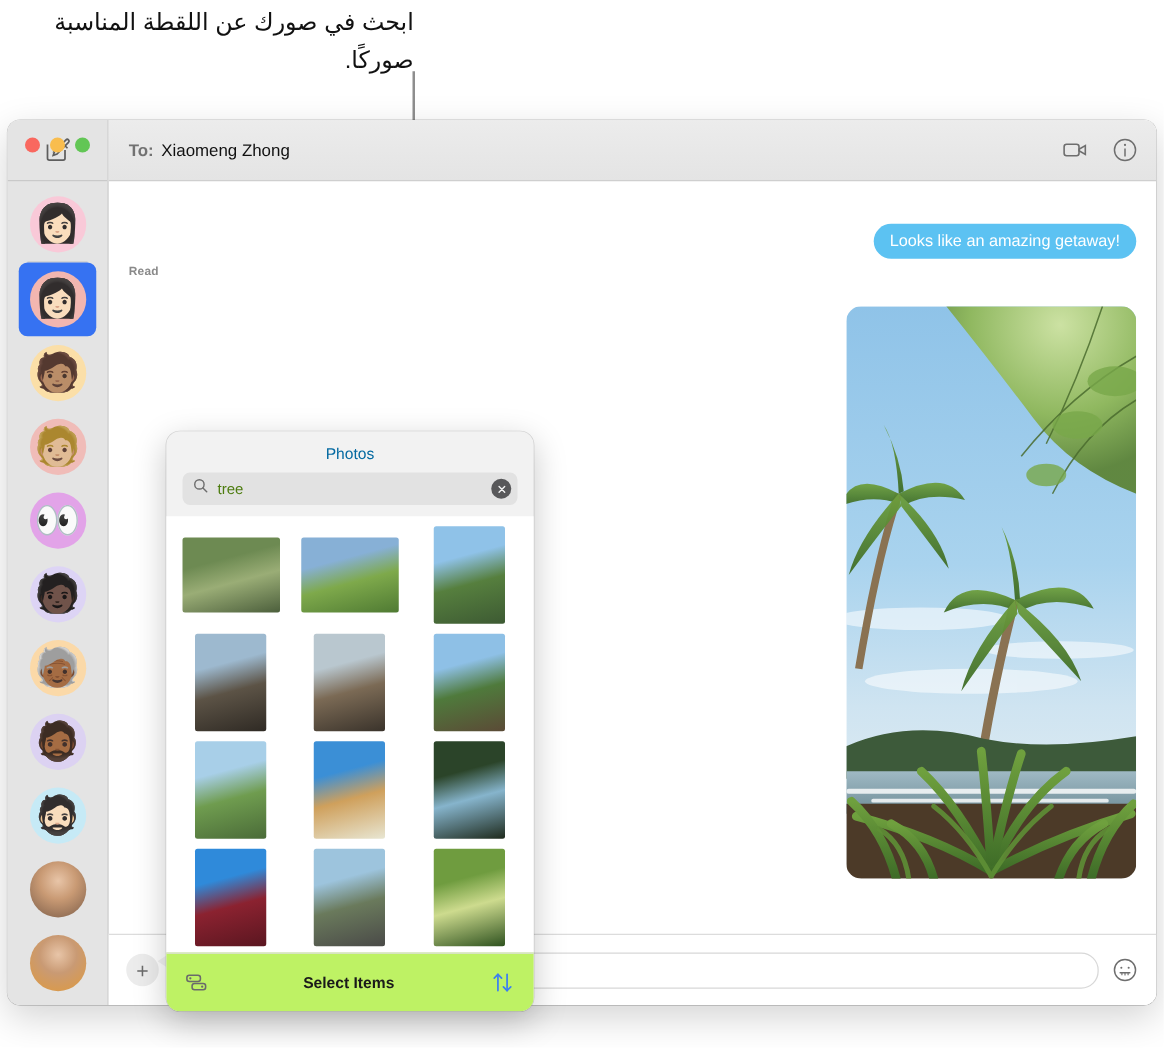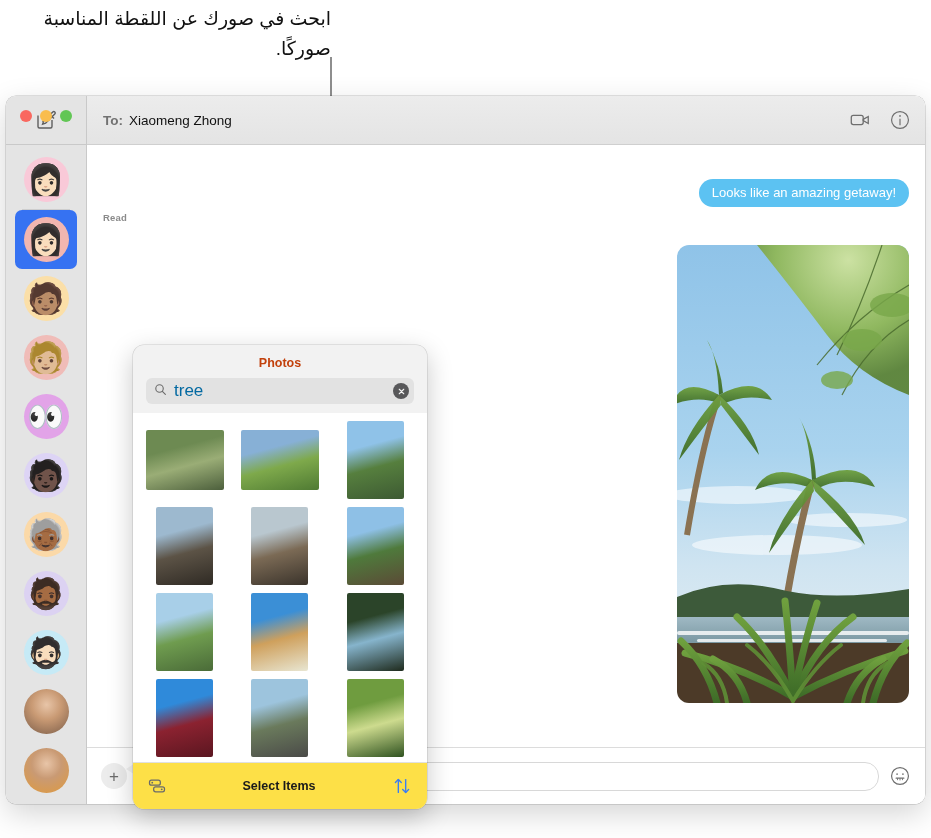--- a/index.html
+++ b/index.html
@@ -114,42 +114,42 @@
     background:#f2f2f2;border-radius:11px;
     box-shadow:0 0 0 .5px rgba(0,0,0,.16),0 8px 26px rgba(0,0,0,.22);
     overflow:hidden;z-index:30;display:flex;flex-direction:column;
   }
   #popover-arrow{
     position:absolute;left:126px;top:760px;width:14px;height:18px;
     background:#f2f2f2;z-index:29;
     clip-path:polygon(0 50%,100% 0,100% 100%);
   }
   #popover-title{
-    text-align:center;font-size:12.5px;font-weight:bold;color:#c2410c;
+    text-align:center;font-size:12.5px;font-weight:normal;color:#0369a1;
     padding:11px 0 8px 0;
   }
   #search-wrap{padding:0 13px 9px 13px;}
   #search-field{
     height:26px;background:#e2e2e2;border-radius:6px;
     display:flex;align-items:center;padding:0 5px 0 8px;gap:7px;
   }
-  #search-input-text{flex:1;font-size:17px;color:#0369a1;}
+  #search-input-text{flex:1;font-size:12px;color:#4d7c0f;}
   #clear-button{
     width:16px;height:16px;border-radius:50%;background:#58585a;
     display:flex;align-items:center;justify-content:center;flex:0 0 16px;
   }
   #photo-grid{
     flex:1;background:#fff;padding:8px 10px 0 10px;overflow:hidden;
     display:grid;grid-template-columns:repeat(3,1fr);
     gap:8px 12px;align-content:start;justify-items:center;
   }
   .grid-cell{width:78px;height:78px;display:flex;align-items:center;justify-content:center;}
   .grid-photo{border-radius:2px;background-size:cover;background-position:center;}
   #popover-footer{
-    flex:0 0 46px;background:#fde047;border-top:.5px solid #e0e0e0;
+    flex:0 0 46px;background:#bef264;border-top:.5px solid #e0e0e0;
     display:flex;align-items:center;padding:0 14px;
   }
   #library-icon{width:20px;height:20px;flex:0 0 20px;color:#6a6a6a;}
   #footer-center{flex:1;text-align:center;}
   #select-items-label{font-size:12.5px;font-weight:bold;color:#1a1a1a;line-height:15px;}
   #location-line{
     font-size:10.5px;color:#7d7d7d;line-height:14px;
     display:flex;align-items:center;justify-content:center;gap:4px;
   }
   #sort-button{width:22px;height:22px;flex:0 0 22px;}

